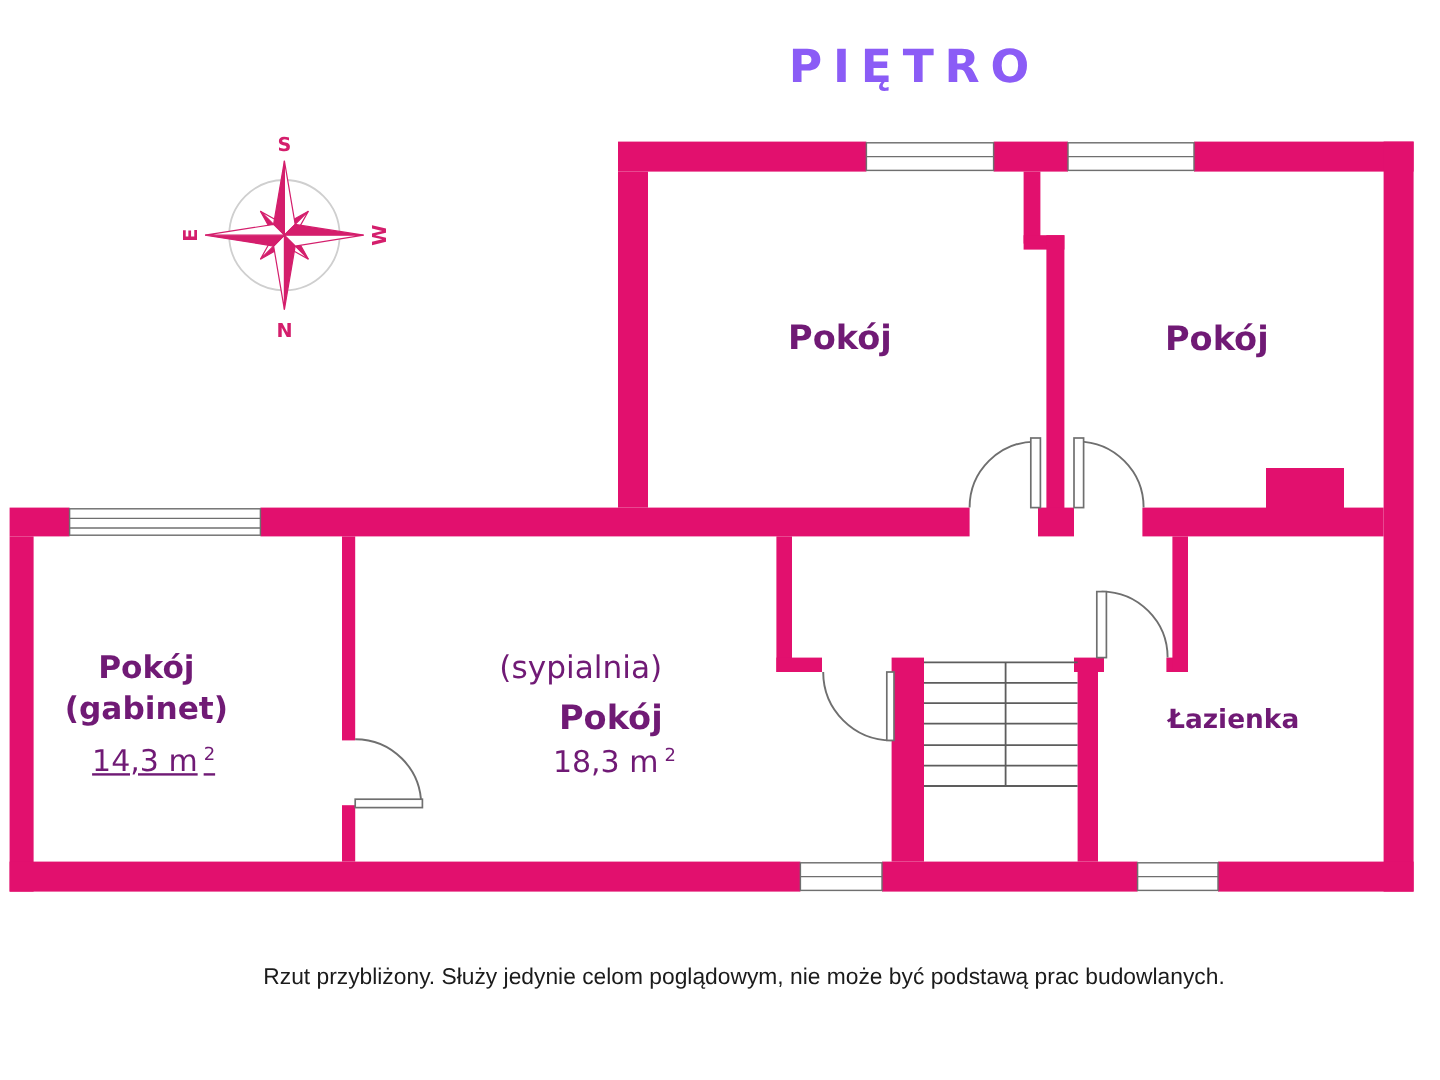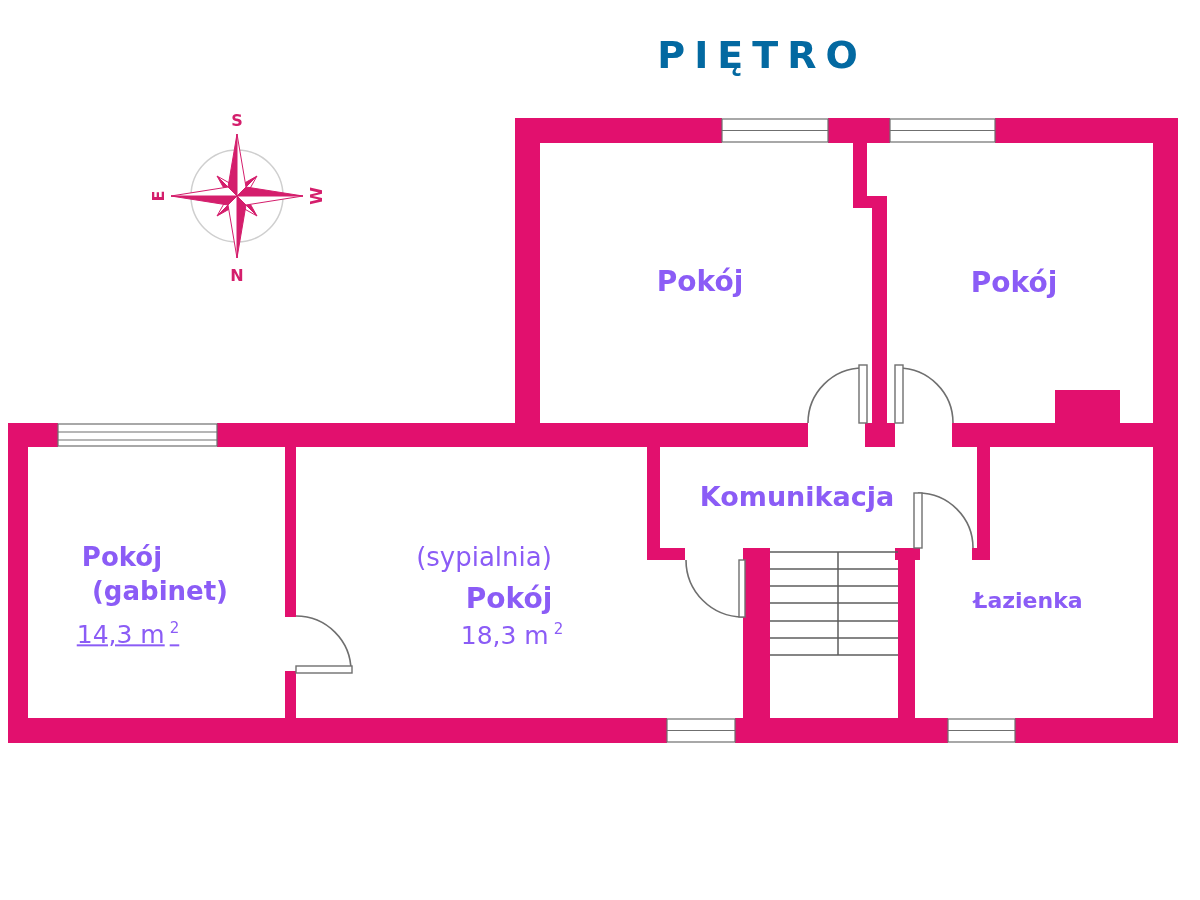--- a/index.html
+++ b/index.html
@@ -5,24 +5,24 @@
   html,body{margin:0;padding:0;background:#ffffff;}
   #canvas{position:relative;width:1200px;height:900px;background:#ffffff;overflow:hidden;
           font-family:"DejaVu Sans",sans-serif;}
   svg{position:absolute;left:0;top:0;}
   .wall{fill:#e2106e;}
   .winrect{fill:#ffffff;stroke:#6f6f6f;stroke-width:1.2;}
   .winline{stroke:#6f6f6f;stroke-width:1.2;}
   .arc{fill:none;stroke:#6f6f6f;stroke-width:1.6;}
   .leaf{fill:#ffffff;stroke:#6f6f6f;stroke-width:1.4;}
   .stair{stroke:#5d5d5d;stroke-width:1.5;}
-  .lbl{position:absolute;transform:translate(-50%,-50%);color:#8b5cf6;white-space:nowrap;
+  .lbl{position:absolute;transform:translate(-50%,-50%);color:#701a75;white-space:nowrap;
        font-family:"DejaVu Sans",sans-serif;}
   .b{font-weight:bold;}
-  #title{font-size:38px;font-weight:bold;letter-spacing:9px;color:#0369a1;}
+  #title{font-size:38px;font-weight:bold;letter-spacing:9px;color:#8b5cf6;}
   #footer{font-size:19px;color:#1b1b1b;font-family:"Liberation Sans",sans-serif;}
   .big{font-size:28px;}
   .mid{font-size:26px;}
   .area{font-size:25px;}
   .area sup{font-size:15px;margin-left:5px;}
   .compass-letter{font:bold 16px "DejaVu Sans",sans-serif;fill:#d41e6c;}
 </style>
 </head>
 <body>
 
@@ -162,27 +162,27 @@
       <text class="compass-letter" x="80" y="5" text-anchor="middle" transform="rotate(-90 80 0)">W</text>
     </g>
   </svg>
 
   <div id="title" class="lbl" style="left:762px;top:55px;">PIĘTRO</div>
 
   <div class="lbl b big" style="left:700px;top:281px;">Pokój</div>
   <div class="lbl b big" style="left:1014px;top:282px;">Pokój</div>
 
   <div class="lbl b mid" style="left:122px;top:557px;">Pokój</div>
-  <div class="lbl b mid" style="left:122px;top:591px;margin-left:38px;">(gabinet)</div>
+  <div class="lbl b mid" style="left:122px;top:591px;">(gabinet)</div>
   <div class="lbl area" style="left:128px;top:634px;text-decoration:underline;">
     <span>14,3 m</span><sup>2</sup>
   </div>
 
   <div class="lbl mid" style="left:484px;top:557px;">(sypialnia)</div>
   <div class="lbl b big" style="left:509px;top:598px;">Pokój</div>
   <div class="lbl area" style="left:512px;top:635px;">
     <span>18,3 m</span><sup>2</sup>
   </div>
 
-  <div class="lbl b" style="left:797px;top:496px;font-size:27px;">Komunikacja</div>
   <div class="lbl b" style="left:1028px;top:600px;font-size:22px;">Łazienka</div>
 
+  <div id="footer" class="lbl" style="left:620px;top:815px;">Rzut przybliżony. Służy jedynie celom poglądowym, nie może być podstawą prac budowlanych.</div>
 </div>
 
 </body></html>

